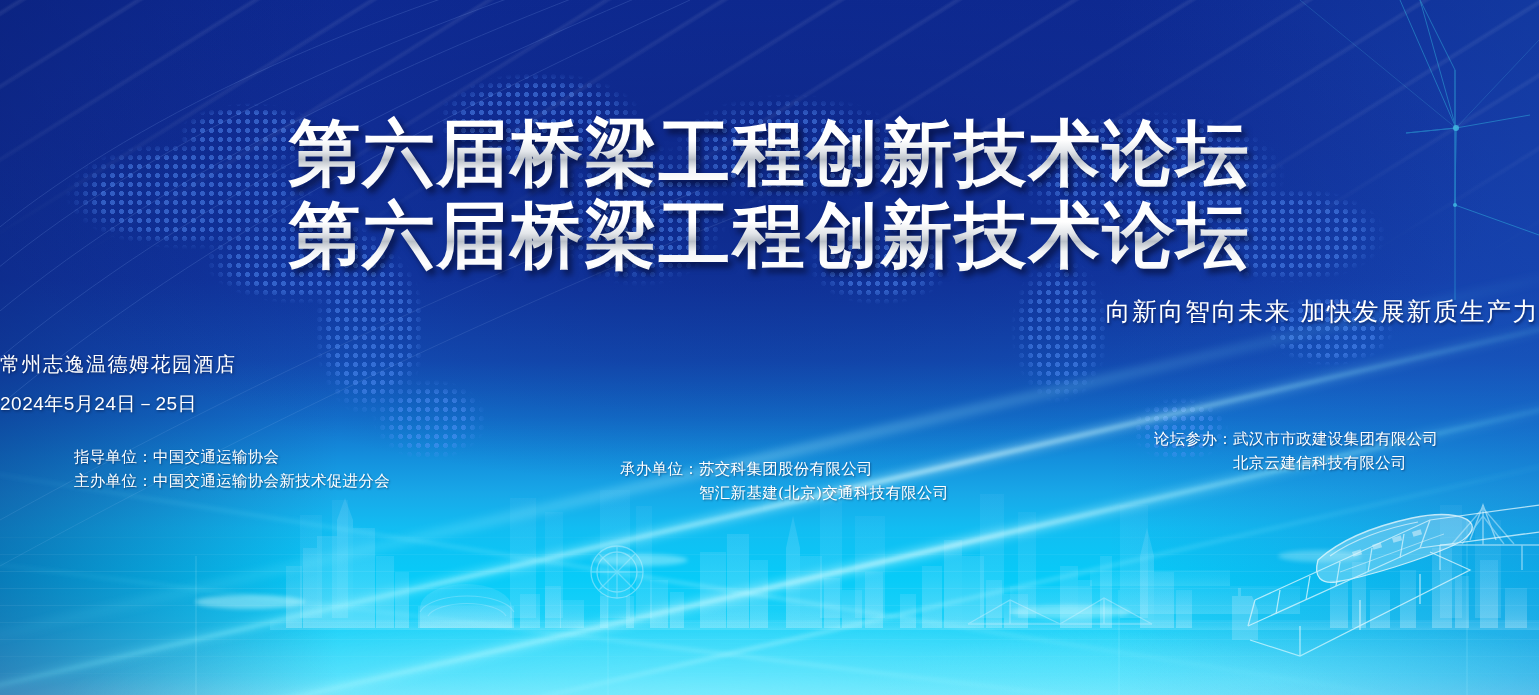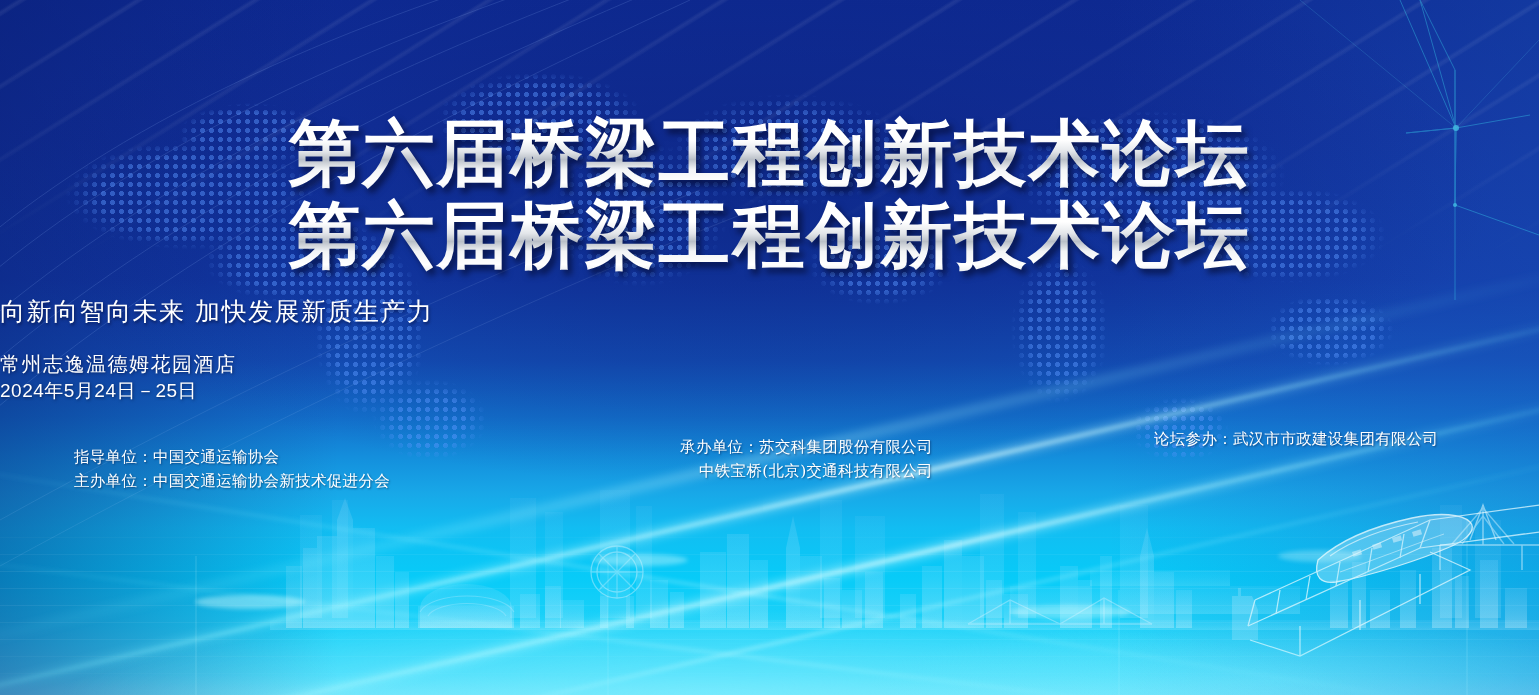--- a/index.html
+++ b/index.html
@@ -170,21 +170,21 @@
     -webkit-text-fill-color: transparent;
     filter: drop-shadow(4px 5px 3px rgba(0,0,20,0.55));
     white-space: nowrap;
   }
 
   .slogan {
     position: absolute;
     top: 296px;
     left: 0;
     width: 100%;
-    text-align: left;
+    text-align: right;
     font-family: "DejaVu Serif", "Liberation Serif", serif;
     font-size: 25px;
     line-height: 32px;
     color: #ffffff;
     letter-spacing: 1.5px;
     text-shadow: 1px 2px 3px rgba(0,0,30,0.5);
     white-space: nowrap;
   }
 
   .venue-block {
@@ -201,37 +201,37 @@
     font-size: 20px;
     line-height: 26px;
     letter-spacing: 1.5px;
     text-shadow: 1px 1px 3px rgba(0,0,30,0.5);
   }
   .dates {
     font-family: "Liberation Sans", "DejaVu Sans", sans-serif;
     font-size: 19px;
     line-height: 26px;
     letter-spacing: 0.5px;
-    margin-top: 1px;
+    margin-top: 14px;
     text-shadow: 1px 1px 3px rgba(0,0,30,0.5);
   }
 
   
   .org-col {
     position: absolute;
     color: #ffffff;
     font-family: "DejaVu Serif", "Liberation Serif", serif;
     font-size: 15.5px;
     line-height: 23.5px;
     letter-spacing: 0.3px;
     text-shadow: 1px 1px 2px rgba(0,0,40,0.45);
     white-space: nowrap;
   }
   .org-col.left   { top: 446px; left: 74px; }
-  .org-col.center { top: 436px; left: 620px; text-align: right; }
+  .org-col.center { top: 458px; left: 620px; }
   .org-col.right  { top: 428px; left: 1154px; }
 
   .org-row { display: block; }
   .org-label { }
   .org-name  { }
   .org-row.cont .org-label { visibility: hidden; }
 
   
   svg.full { position:absolute; left:0; top:0; width:1539px; height:695px; display:block; }
 </style>
@@ -536,24 +536,27 @@
       <div class="org-row">
         <span class="org-label">主办单位：</span><span class="org-name">中国交通运输协会新技术促进分会</span>
       </div>
     </div>
 
     <div class="org-col center">
       <div class="org-row">
         <span class="org-label">承办单位：</span><span class="org-name">苏交科集团股份有限公司</span>
       </div>
       <div class="org-row cont">
-        <span class="org-label">承办单位：</span><span class="org-name">中铁宝桥(北京)交通科技有限公司</span>
+        <span class="org-label">承办单位：</span><span class="org-name">智汇新基建(北京)交通科技有限公司</span>
       </div>
     </div>
 
     <div class="org-col right">
       <div class="org-row">
         <span class="org-label">论坛参办：</span><span class="org-name">武汉市市政建设集团有限公司</span>
       </div>
+      <div class="org-row cont">
+        <span class="org-label">论坛参办：</span><span class="org-name">北京云建信科技有限公司</span>
+      </div>
     </div>
 
   </div>
 </div>
 
 </body></html>

